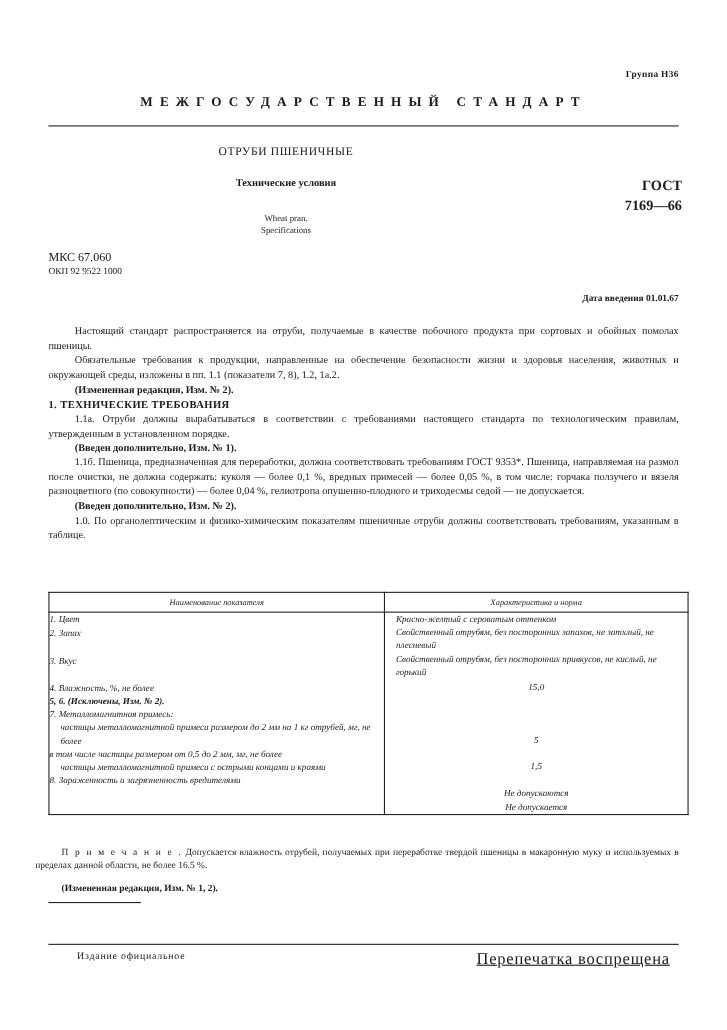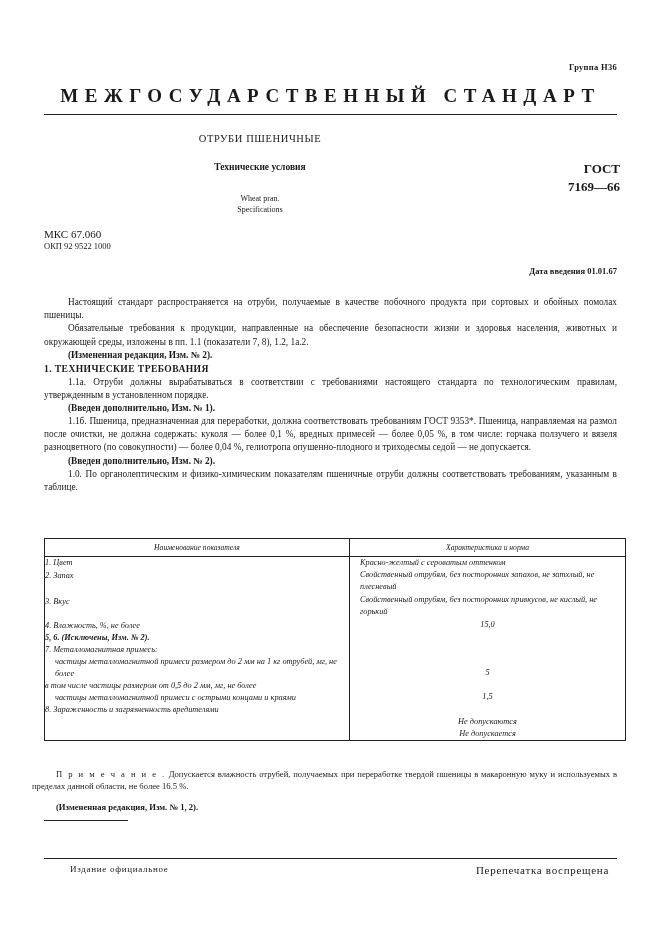--- a/index.html
+++ b/index.html
@@ -30,21 +30,21 @@
     font-weight: bold;
     letter-spacing: 0.3px;
     padding-left: 28px;
   }
   .std-title {
     position: absolute;
     left: 44px;
     right: 44px;
     top: 85px;
     text-align: center;
-    font-size: 19px;
+    font-size: 12px;
     font-weight: bold;
     letter-spacing: 6.5px;
   }
   .rule-top {
     position: absolute;
     left: 44px;
     right: 44px;
     top: 114px;
     border-top: 1.4px solid #222;
   }
@@ -208,22 +208,23 @@
     position: absolute;
     left: 70px;
     top: 864px;
     font-size: 9px;
     letter-spacing: 0.7px;
   }
   .foot-right {
     position: absolute;
     right: 52px;
     top: 864px;
-    font-size: 11px;
+    font-size: 15px;
     letter-spacing: 0.7px;
+    text-decoration: underline;
   }
 </style>
 </head>
 <body>
 
 <div class="page">
 
   <div class="group-line">Группа  Н36</div>
 
   <div class="std-title">МЕЖГОСУДАРСТВЕННЫЙ СТАНДАРТ</div>

